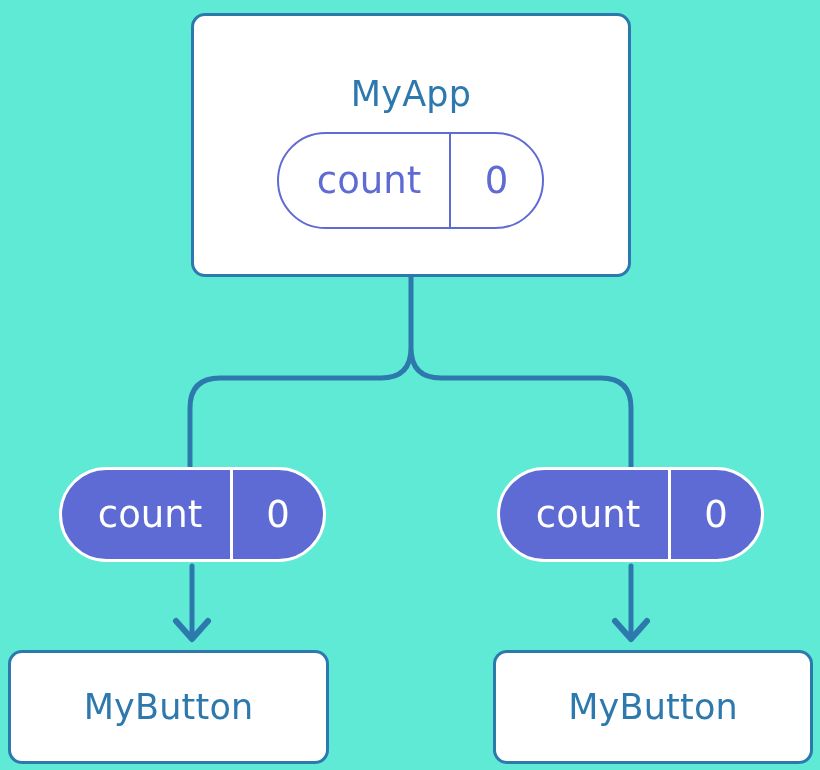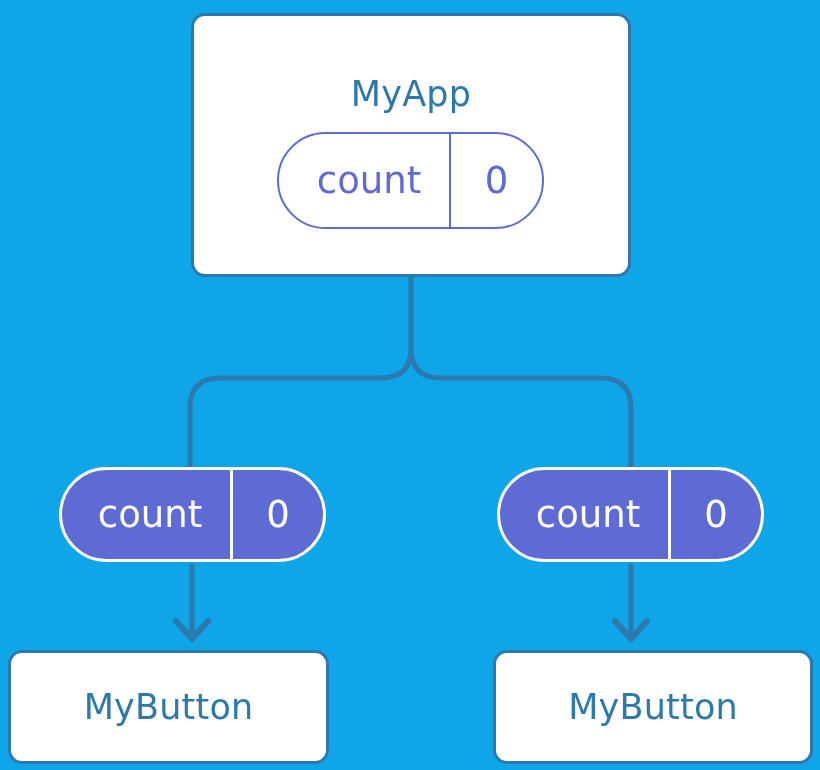--- a/index.html
+++ b/index.html
@@ -11,21 +11,21 @@
   body {
     width: 820px;
     height: 770px;
     overflow: hidden;
     font-family: "DejaVu Sans", "Liberation Sans", sans-serif;
   }
   #diagram {
     position: relative;
     width: 820px;
     height: 770px;
-    background: #0ea5e9;
+    background: #5eead4;
   }
 
   
   #connectors {
     position: absolute;
     left: 0;
     top: 0;
     width: 820px;
     height: 770px;
     z-index: 1;

